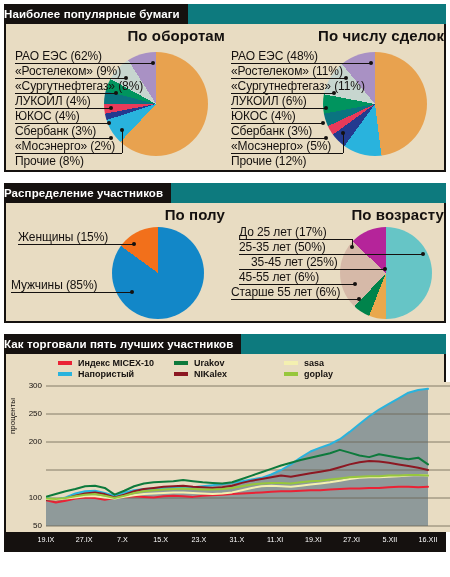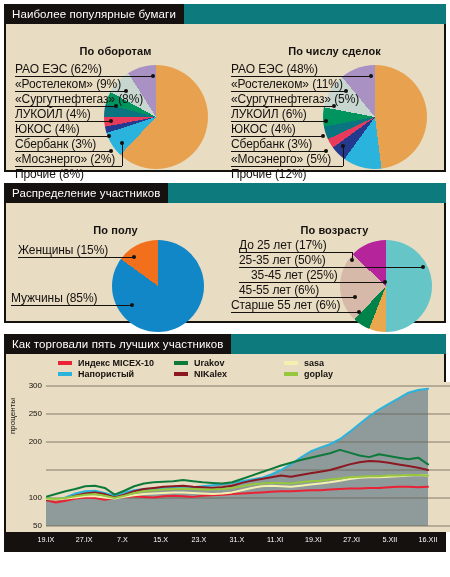--- a/index.html
+++ b/index.html
@@ -13,41 +13,41 @@
 
   
   .section { position: relative; margin: 0 4px; }
   .sec-header {
     height: 20px; display: flex; align-items: stretch;
     background: #0d7a7e;
   }
   .sec-header .title-blk {
     background: #15110f;
     color: #ffffff;
-    font-size: 11.5px; font-weight: normal;
+    font-size: 11.5px; font-weight: bold;
     display: flex; align-items: center;
-    padding: 0 8px 0 8px;
+    padding: 0 8px 0 0;
     letter-spacing: .1px;
     white-space: nowrap;
   }
   .sec-header .teal-fill { flex: 1; background: #0d7a7e; }
   .sec-body {
     background: #e8dcc2;
     border: 2px solid #15110f;
     border-top: none;
     position: relative;
   }
 
   
   .pie-row { display: flex; }
   .pie-col { width: 50%; position: relative; }
   .pie-col.left { border-right: 0px solid transparent; }
   .sub-title {
-    text-align: center; font-size: 11px; font-weight: bold;
-    color: #15110f; padding-top: 21px; padding-bottom: 2px;
+    text-align: right; font-size: 15px; font-weight: bold;
+    color: #15110f; padding-top: 3px; padding-bottom: 2px;
     letter-spacing: .1px;
   }
 
   .pie-wrap { position: relative; height: 118px; }
   .pie {
     position: absolute; border-radius: 50%;
   }
   .lgd {
     position: absolute;
     font-size: 12px;
@@ -172,21 +172,21 @@
                 #a991c4 320.4deg 360deg);"></div>
 
             <div class="lgd" style="left:6px; top:6px;">РАО ЕЭС (48%)</div>
             <div class="leader" style="left:6px; top:17px; width:140px;"></div>
             <div class="dot" style="left:144px; top:15px;"></div>
 
             <div class="lgd" style="left:6px; top:21px;">«Ростелеком» (11%)</div>
             <div class="leader" style="left:6px; top:32px; width:115px;"></div>
             <div class="dot" style="left:119px; top:30px;"></div>
 
-            <div class="lgd" style="left:6px; top:36px;">«Сургутнефтегаз» (5%)</div>
+            <div class="lgd" style="left:6px; top:36px;">«Сургутнефтегаз» (11%)</div>
             <div class="leader" style="left:6px; top:47px; width:103px;"></div>
             <div class="dot" style="left:107px; top:45px;"></div>
 
             <div class="lgd" style="left:6px; top:51px;">ЛУКОЙЛ (6%)</div>
             <div class="leader" style="left:6px; top:62px; width:95px;"></div>
             <div class="dot" style="left:99px; top:60px;"></div>
 
             <div class="lgd" style="left:6px; top:66px;">ЮКОС (4%)</div>
             <div class="leader" style="left:6px; top:77px; width:92px;"></div>
             <div class="dot" style="left:96px; top:75px;"></div>

